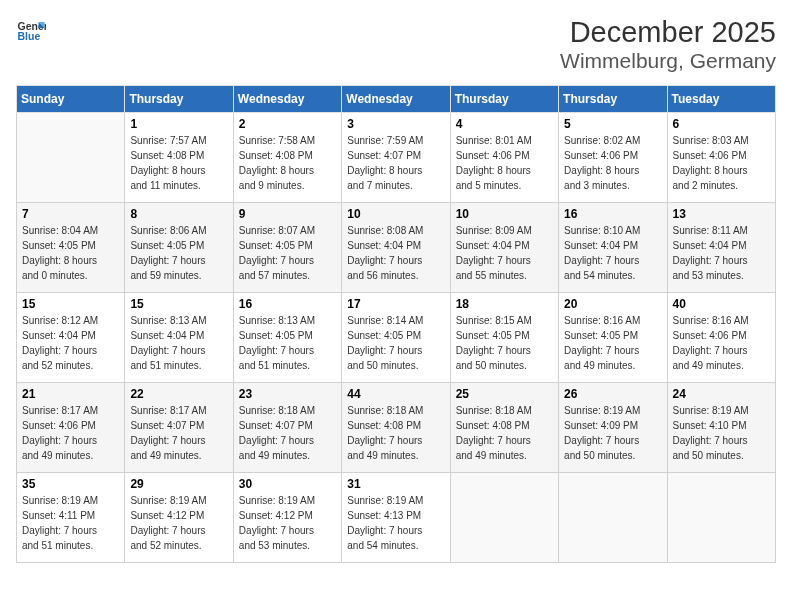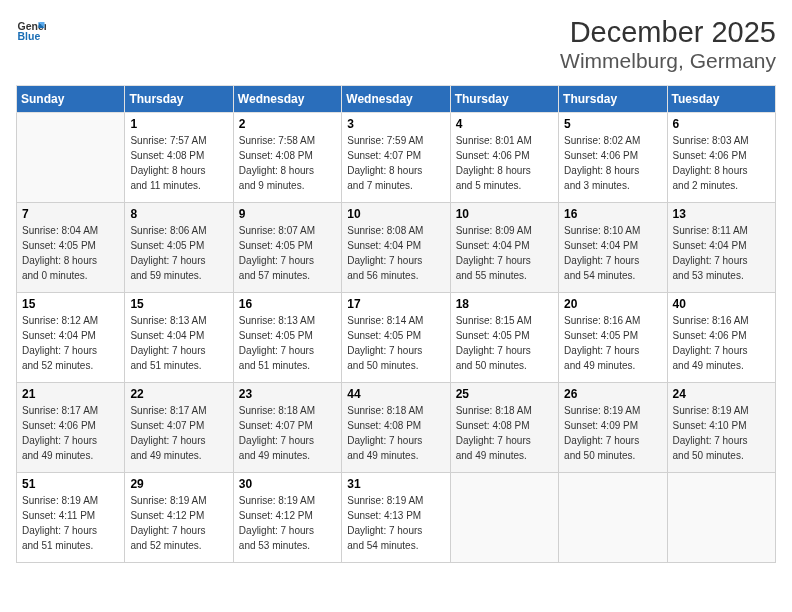--- a/index.html
+++ b/index.html
@@ -222,21 +222,21 @@
           <span class="day-num">26</span>
           <div class="day-info">Sunrise: 8:19 AM<br>Sunset: 4:09 PM<br>Daylight: 7 hours<br>and 50 minutes.</div>
         </td>
         <td>
           <span class="day-num">24</span>
           <div class="day-info">Sunrise: 8:19 AM<br>Sunset: 4:10 PM<br>Daylight: 7 hours<br>and 50 minutes.</div>
         </td>
       </tr>
       <tr>
         <td>
-          <span class="day-num">51</span>
+          <span class="day-num">35</span>
           <div class="day-info">Sunrise: 8:19 AM<br>Sunset: 4:11 PM<br>Daylight: 7 hours<br>and 51 minutes.</div>
         </td>
         <td>
           <span class="day-num">29</span>
           <div class="day-info">Sunrise: 8:19 AM<br>Sunset: 4:12 PM<br>Daylight: 7 hours<br>and 52 minutes.</div>
         </td>
         <td>
           <span class="day-num">30</span>
           <div class="day-info">Sunrise: 8:19 AM<br>Sunset: 4:12 PM<br>Daylight: 7 hours<br>and 53 minutes.</div>
         </td>

